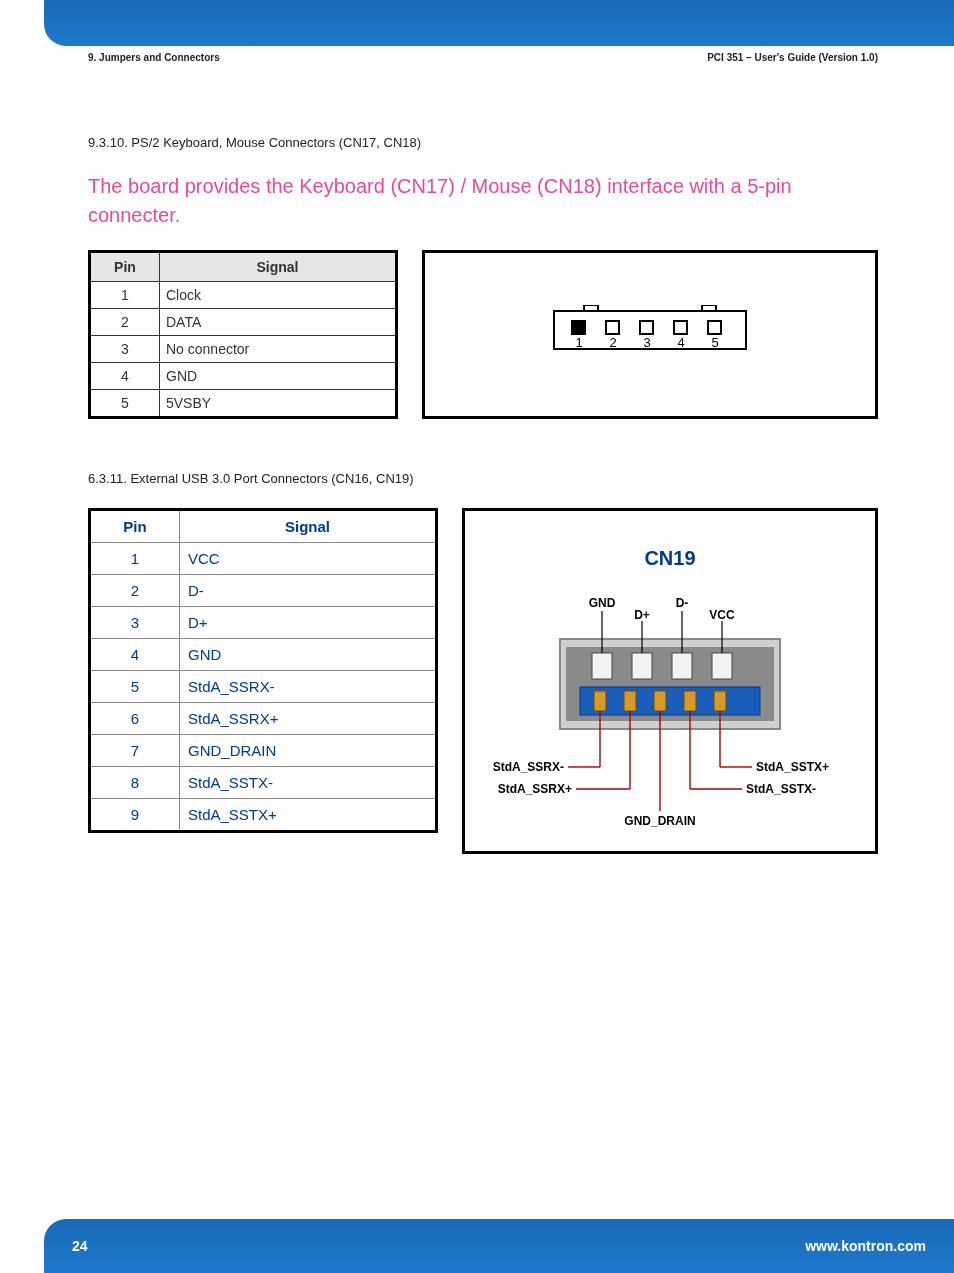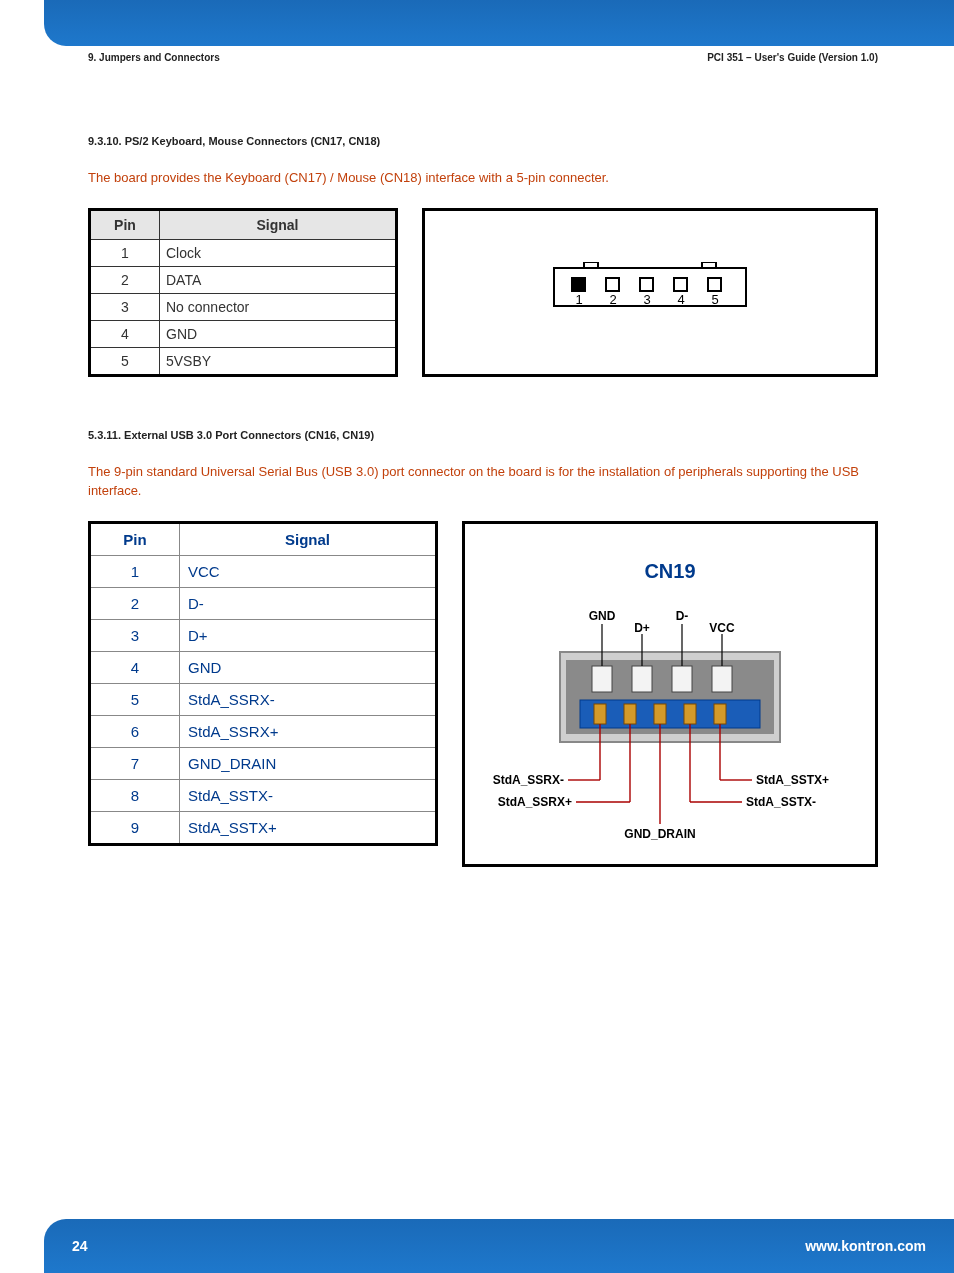--- a/index.html
+++ b/index.html
@@ -1,21 +1,21 @@
 <!DOCTYPE html>
 <html><head>
   <meta charset="utf-8">
   <style>
     * { margin:0; padding:0; box-sizing:border-box; }
     body { font-family:"Segoe UI", Arial, sans-serif; width:954px; height:1273px; background:#fff; position:relative; color:#333; }
     .top-bar { position:absolute; top:0; left:44px; width:910px; height:46px; background:linear-gradient(to bottom,#1a6ab8,#1e78cc); border-bottom-left-radius:22px; }
     .header-row { position:absolute; top:52px; left:88px; right:76px; display:flex; justify-content:space-between; font-size:10px; font-weight:bold; color:#222; }
     .content { position:absolute; top:135px; left:88px; width:790px; }
-    .sect-title { font-size:11px; font-weight:bold; color:#222; margin-bottom:22px; }
-    .sect-intro { font-size:13px; color:#c2410c; margin-bottom:20px; line-height:1.45; }
+    .sect-title { font-size:13px; font-weight:normal; color:#222; margin-bottom:22px; }
+    .sect-intro { font-size:20px; color:#ec4899; margin-bottom:20px; line-height:1.45; }
     .row2col { display:flex; gap:24px; margin-bottom:52px; }
     .col-table { flex:0 0 310px; }
     .col-dia { flex:1; border:3px solid #000; padding:0 16px; display:flex; align-items:center; justify-content:center; }
     table.t1 { border-collapse:collapse; width:100%; font-size:14px; border:3px solid #000; }
     table.t1 th { background:#e6e6e6; font-weight:bold; text-align:center; padding:6px 4px; border:1px solid #333; }
     table.t1 td { border:1px solid #333; padding:5px 6px; }
     table.t1 td.pin { text-align:center; width:70px; }
     svg.pindia { width:200px; height:60px; }
     svg.pindia rect.outer { fill:none; stroke:#000; stroke-width:2; }
     svg.pindia rect.sq { fill:none; stroke:#000; stroke-width:2; }
@@ -96,22 +96,21 @@
         <rect class="sq" x="158" y="16" width="13" height="13"></rect>
         <text x="29" y="42">1</text>
         <text x="63" y="42">2</text>
         <text x="97" y="42">3</text>
         <text x="131" y="42">4</text>
         <text x="165" y="42">5</text>
       </svg>
     </div>
   </div>
 
-  <div class="sect-title">5.3.11. External USB 3.0 Port Connectors (CN16, CN19)</div>
-  <div class="sect-intro">The 9-pin standard Universal Serial Bus (USB 3.0) port connector on the board is for the installation of peripherals supporting the USB interface.</div>
+  <div class="sect-title">6.3.11. External USB 3.0 Port Connectors (CN16, CN19)</div>
   <div class="row2col usb">
     <div class="col-table">
       <table class="t2">
         <thead>
             <tr>
           <th>Pin</th>
           <th>Signal</th>
         </tr>
           </thead>
         <tbody id="t2body">

